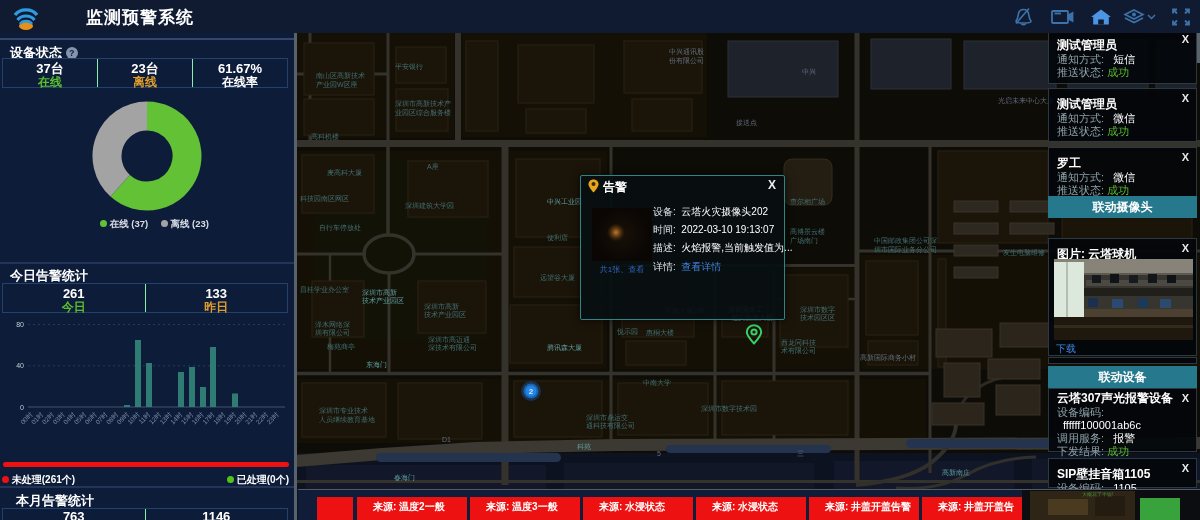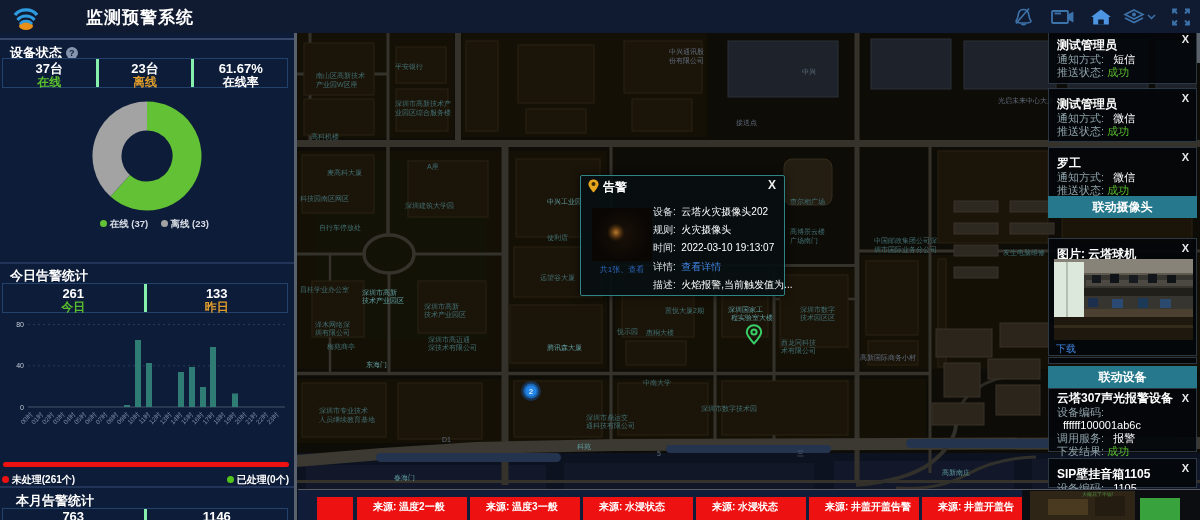--- a/index.html
+++ b/index.html
@@ -6,21 +6,21 @@
   html,body { width:1200px; height:520px; overflow:hidden; background:#0d1b36; font-family:"Liberation Sans",sans-serif; }
   .abs { position:absolute; }
   #page { position:relative; width:1200px; height:520px; }
   
   #header { position:absolute; left:0; top:0; width:1200px; height:33px; background:#101a31; z-index:30; }
   #title { position:absolute; left:86px; top:6px; color:#fff; font-size:17px; font-weight:bold; letter-spacing:1px; }
   
   #lsb { position:absolute; left:0; top:33px; width:296px; height:487px; background:#0d1c39; z-index:20; }
   .sec-title { position:absolute; color:#fff; font-size:13px; font-weight:bold; }
   .stat-table { position:absolute; border:1px solid #22416b; display:flex; }
-  .stat-cell { flex:1; border-left:3px solid #86efac; text-align:center; padding-top:3px; }
+  .stat-cell { flex:1; border-left:1px solid #86efac; text-align:center; padding-top:3px; }
   .stat-cell:first-child { border-left:none; }
   .stat-val { color:#fff; font-size:13px; font-weight:bold; line-height:14px; }
   .stat-lab { font-size:12px; font-weight:bold; line-height:13px; }
   .green { color:#5abf2d; }
   .orange { color:#e09d2c; }
   .white { color:#fff; }
   
   .rcard { position:absolute; left:1048px; width:149px; background:rgba(3,6,10,0.93); border:1px solid #2c3744; z-index:22; color:#fff; }
   .rcard .x { position:absolute; right:7px; top:3px; color:#e8e8e8; font-size:11px; font-weight:bold; }
   .rcard .t { font-size:12px; font-weight:bold; padding:9px 8px 1px 8px; line-height:13px; }
@@ -261,41 +261,40 @@
     <text x="235" y="361" font-size="8" fill="#cfe6ff" text-anchor="middle" font-weight="bold">2</text>
   </g>
 
   <g stroke="#38d068" stroke-width="2" fill="none" stroke-linejoin="round">
     <path d="M458 310.5 C 454 306 450.8 302.5 450.8 299.3 A 7.2 7.1 0 1 1 465.2 299.3 C 465.2 302.5 462 306 458 310.5 Z"></path>
     <circle cx="458" cy="299" r="2.6"></circle>
   </g>
 </svg>
 </div>
 
-<div class="abs" style="left:580px;top:175px;width:205px;height:121px;background:rgba(7,15,17,0.93);border:1.5px solid #2d8585;border-radius:2px;z-index:15;box-shadow:0 0 10px rgba(0,0,0,0.6);">
+<div class="abs" style="left:580px;top:175px;width:205px;height:145px;background:rgba(7,15,17,0.93);border:1.5px solid #2d8585;border-radius:2px;z-index:15;box-shadow:0 0 10px rgba(0,0,0,0.6);">
 
   <svg class="abs" style="left:7px;top:3px;" width="11" height="14" viewBox="0 0 11 14">
     <path d="M5.5 0.5 C 2.2 0.5 0.5 2.8 0.5 5.2 C 0.5 8.2 5.5 13.5 5.5 13.5 C 5.5 13.5 10.5 8.2 10.5 5.2 C 10.5 2.8 8.8 0.5 5.5 0.5 Z" fill="#e8a61c"></path>
     <circle cx="5.5" cy="5" r="2" fill="#3a2a06"></circle>
   </svg>
 
   <div class="abs" style="left:22px;top:3px;color:#fff;font-size:12px;font-weight:bold;">告警</div>
 
   <div class="abs" style="right:8px;top:2px;color:#eee;font-size:12px;font-weight:bold;">X</div>
 
   <div class="abs" style="left:11px;top:32px;width:60px;height:53px;background:radial-gradient(circle 9px at 40% 46%, #b87c30 0%, #6a4014 40%, #2c1c0a 75%, rgba(18,11,6,0) 100%), radial-gradient(circle at 50% 50%, #191108 0%, #0a0604 70%);"></div>
 
   <div class="abs" style="left:11px;top:88px;width:60px;text-align:center;color:#2f68c0;font-size:8px;">共1张、查看</div>
 
   <div class="abs" style="left:72px;top:27px;font-size:10px;color:#dfe3e9;line-height:18.2px;white-space:nowrap;">
     <div>设备:&nbsp;&nbsp;<span style="color:#fff;">云塔火灾摄像头202</span></div>
-    <div>规则:&nbsp;&nbsp;<span style="color:#fff;">火灾摄像头</span></div>
     <div>时间:&nbsp;&nbsp;<span style="color:#fff;">2022-03-10 19:13:07</span></div>
+    <div>描述:&nbsp;&nbsp;<span style="color:#fff;">火焰报警,当前触发值为...</span></div>
     <div>详情:&nbsp;&nbsp;<span style="color:#3e82dd;">查看详情</span></div>
-    <div>描述:&nbsp;&nbsp;<span style="color:#fff;">火焰报警,当前触发值为...</span></div>
   </div>
 </div>
 
 <div class="rcard" style="top:29px;height:55px;">
   <div class="x">X</div>
   <div class="t">测试管理员</div>
   <div class="r">通知方式: <b>短信</b></div>
   <div class="r">推送状态: <span class="green">成功</span></div>
 </div>
 

